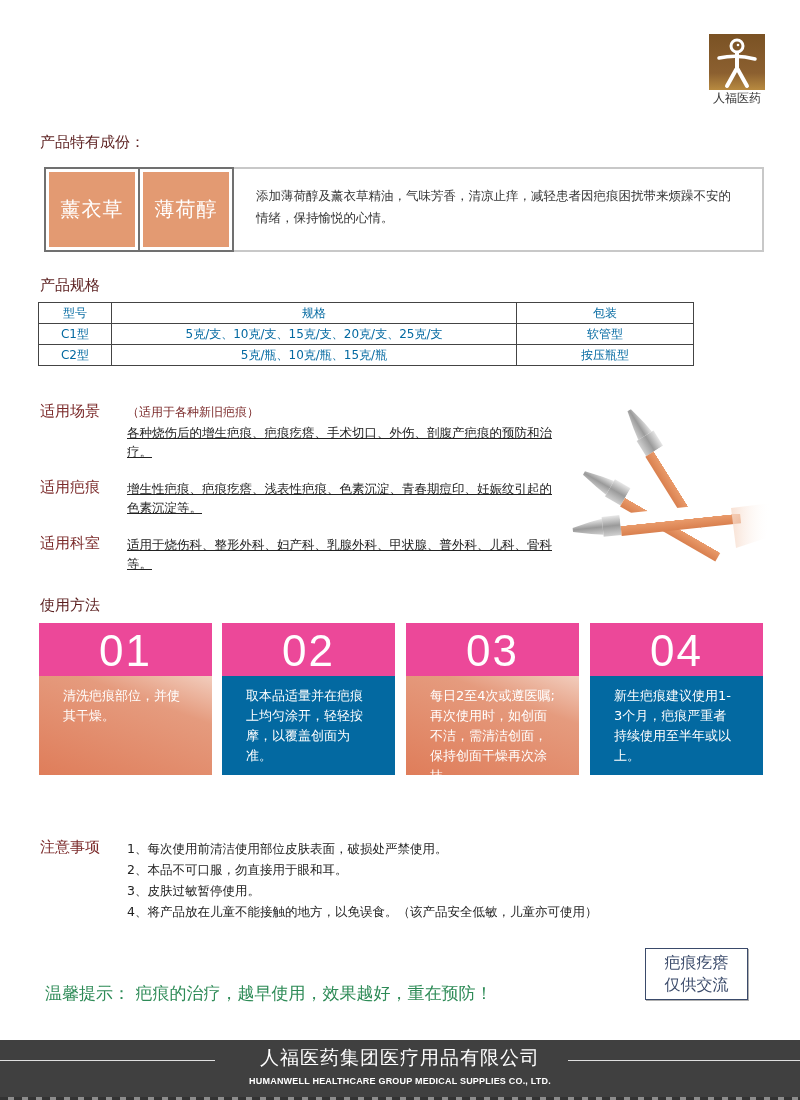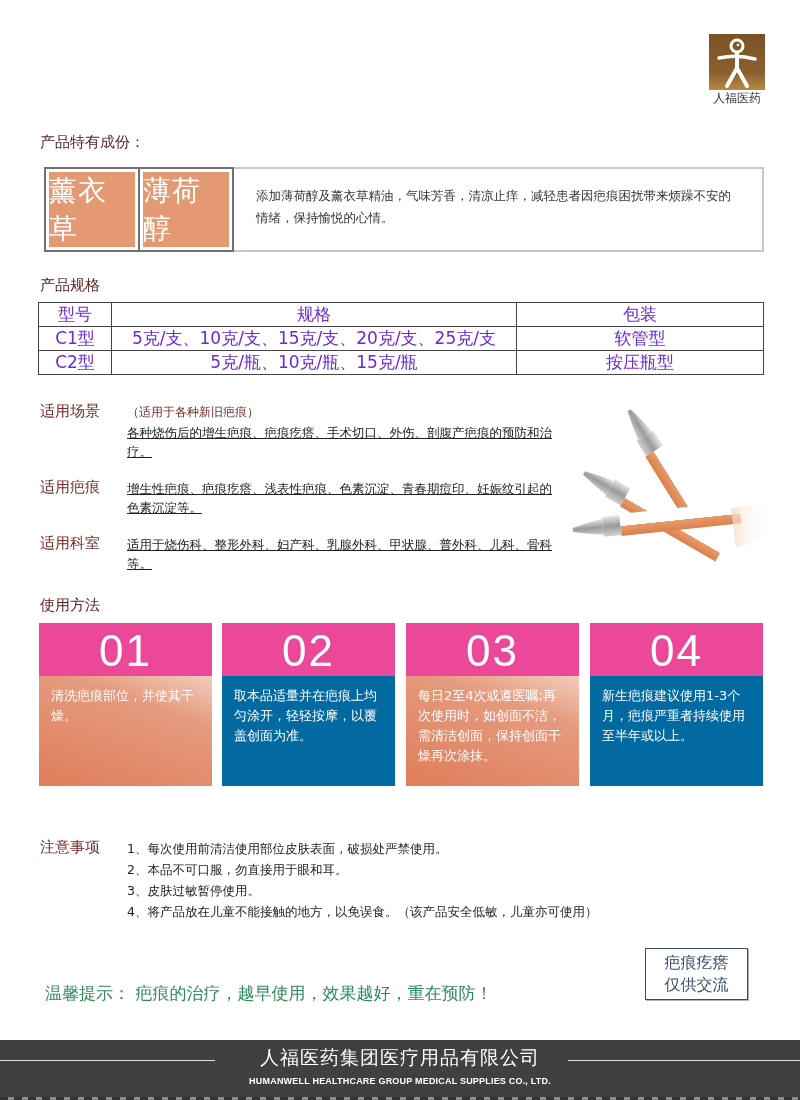--- a/index.html
+++ b/index.html
@@ -10,43 +10,43 @@
     .logo { position: absolute; left: 707px; top: 34px; width: 60px; height: 76px; text-align: center; }
     .logo-box { width: 56px; height: 56px; margin: 0 auto; background: linear-gradient(180deg, #7a5224 0%, #8c6030 70%, #b88a40 100%); position: relative; overflow: hidden; }
     .logo-box svg { position: absolute; left: 0; top: 0; }
     .logo-text { font-size: 12px; color: #333; letter-spacing: 0px; white-space: nowrap; }
 
     .section-title { position: absolute; font-size: 15px; color: #5a1e1e; }
 
     
     .ingredients { position: absolute; left: 44px; top: 167px; width: 720px; height: 85px; border: 2px solid #c8c8c8; border-left: none; }
     .ing-tiles { position: absolute; left: 0; top: -2px; height: 85px; display: flex; border: 2px solid #707070; }
-    .ing-tile { width: 92px; height: 81px; border: 3px solid #fff; outline: 1px solid #707070; background: #e39a72; color: #fff; font-size: 28px; display: flex; align-items: center; justify-content: center; letter-spacing: 1px; }
+    .ing-tile { width: 92px; height: 81px; border: 3px solid #fff; outline: 1px solid #707070; background: #e39a72; color: #fff; font-size: 20px; display: flex; align-items: center; justify-content: center; letter-spacing: 1px; }
     .ing-tile + .ing-tile { margin-left: 2px; }
     .ing-desc { position: absolute; left: 212px; top: 16px; width: 480px; font-size: 12.5px; line-height: 22px; color: #333; }
 
     
-    .spec-table { position: absolute; left: 38px; top: 302px; width: 726px; border-collapse: collapse; font-size: 17px; color: #6d28d9; }
+    .spec-table { position: absolute; left: 38px; top: 302px; width: 656px; border-collapse: collapse; font-size: 12px; color: #0369a1; }
     .spec-table th, .spec-table td { border: 1px solid #444; height: 21px; text-align: center; font-weight: normal; padding: 0 4px; }
     .spec-table .c1 { width: 73px; }
     .spec-table .c2 { width: 405px; }
 
     
     .scen { position: absolute; left: 40px; }
     .scen-label { position: absolute; left: 0; top: 0; font-size: 15px; color: #7b2a2a; white-space: nowrap; }
     .scen-sub { position: absolute; left: 87px; top: 2px; font-size: 12px; color: #7b2a2a; white-space: nowrap; }
     .scen-text { position: absolute; left: 87px; width: 430px; font-size: 12.5px; line-height: 19px; color: #222; text-decoration: underline; }
 
     
     .tubes { position: absolute; left: 566px; top: 398px; width: 215px; height: 170px; }
 
     
     .step { position: absolute; top: 623px; width: 173px; height: 167px; }
     .step-num { height: 53px; background: #ec4899; color: #fff; font-size: 44px; text-align: center; line-height: 56px; font-family: "Liberation Sans", sans-serif; letter-spacing: 2px; }
-    .step-body { height: 110px; background: linear-gradient(200deg, #f2cdbd 0%, #e59b7e 30%, #df7d5a 100%); color: #fff; padding: 10px 12px; font-size: 13px; line-height: 20px; }
+    .step-body { height: 99px; background: linear-gradient(200deg, #f2cdbd 0%, #e59b7e 30%, #df7d5a 100%); color: #fff; padding: 10px 24px; font-size: 13px; line-height: 20px; }
     .step-body.solid { background: #0369a1; }
 
     
     .notes-label { position: absolute; left: 40px; top: 838px; font-size: 15px; color: #7b2a2a; }
     .notes-list { position: absolute; left: 127px; top: 838px; font-size: 12.5px; line-height: 21px; color: #222; list-style: none; }
 
     
     .tip { position: absolute; left: 45px; top: 982px; font-size: 17px; color: #2e8b57; white-space: nowrap; }
     .internal { position: absolute; left: 645px; top: 948px; width: 103px; height: 52px; border: 1.5px solid #3a4a6a; color: #3a4a6a; font-size: 16px; line-height: 22px; text-align: center; padding-top: 3px; box-shadow: 1px 1px 0 #b0b0b0; }
 

